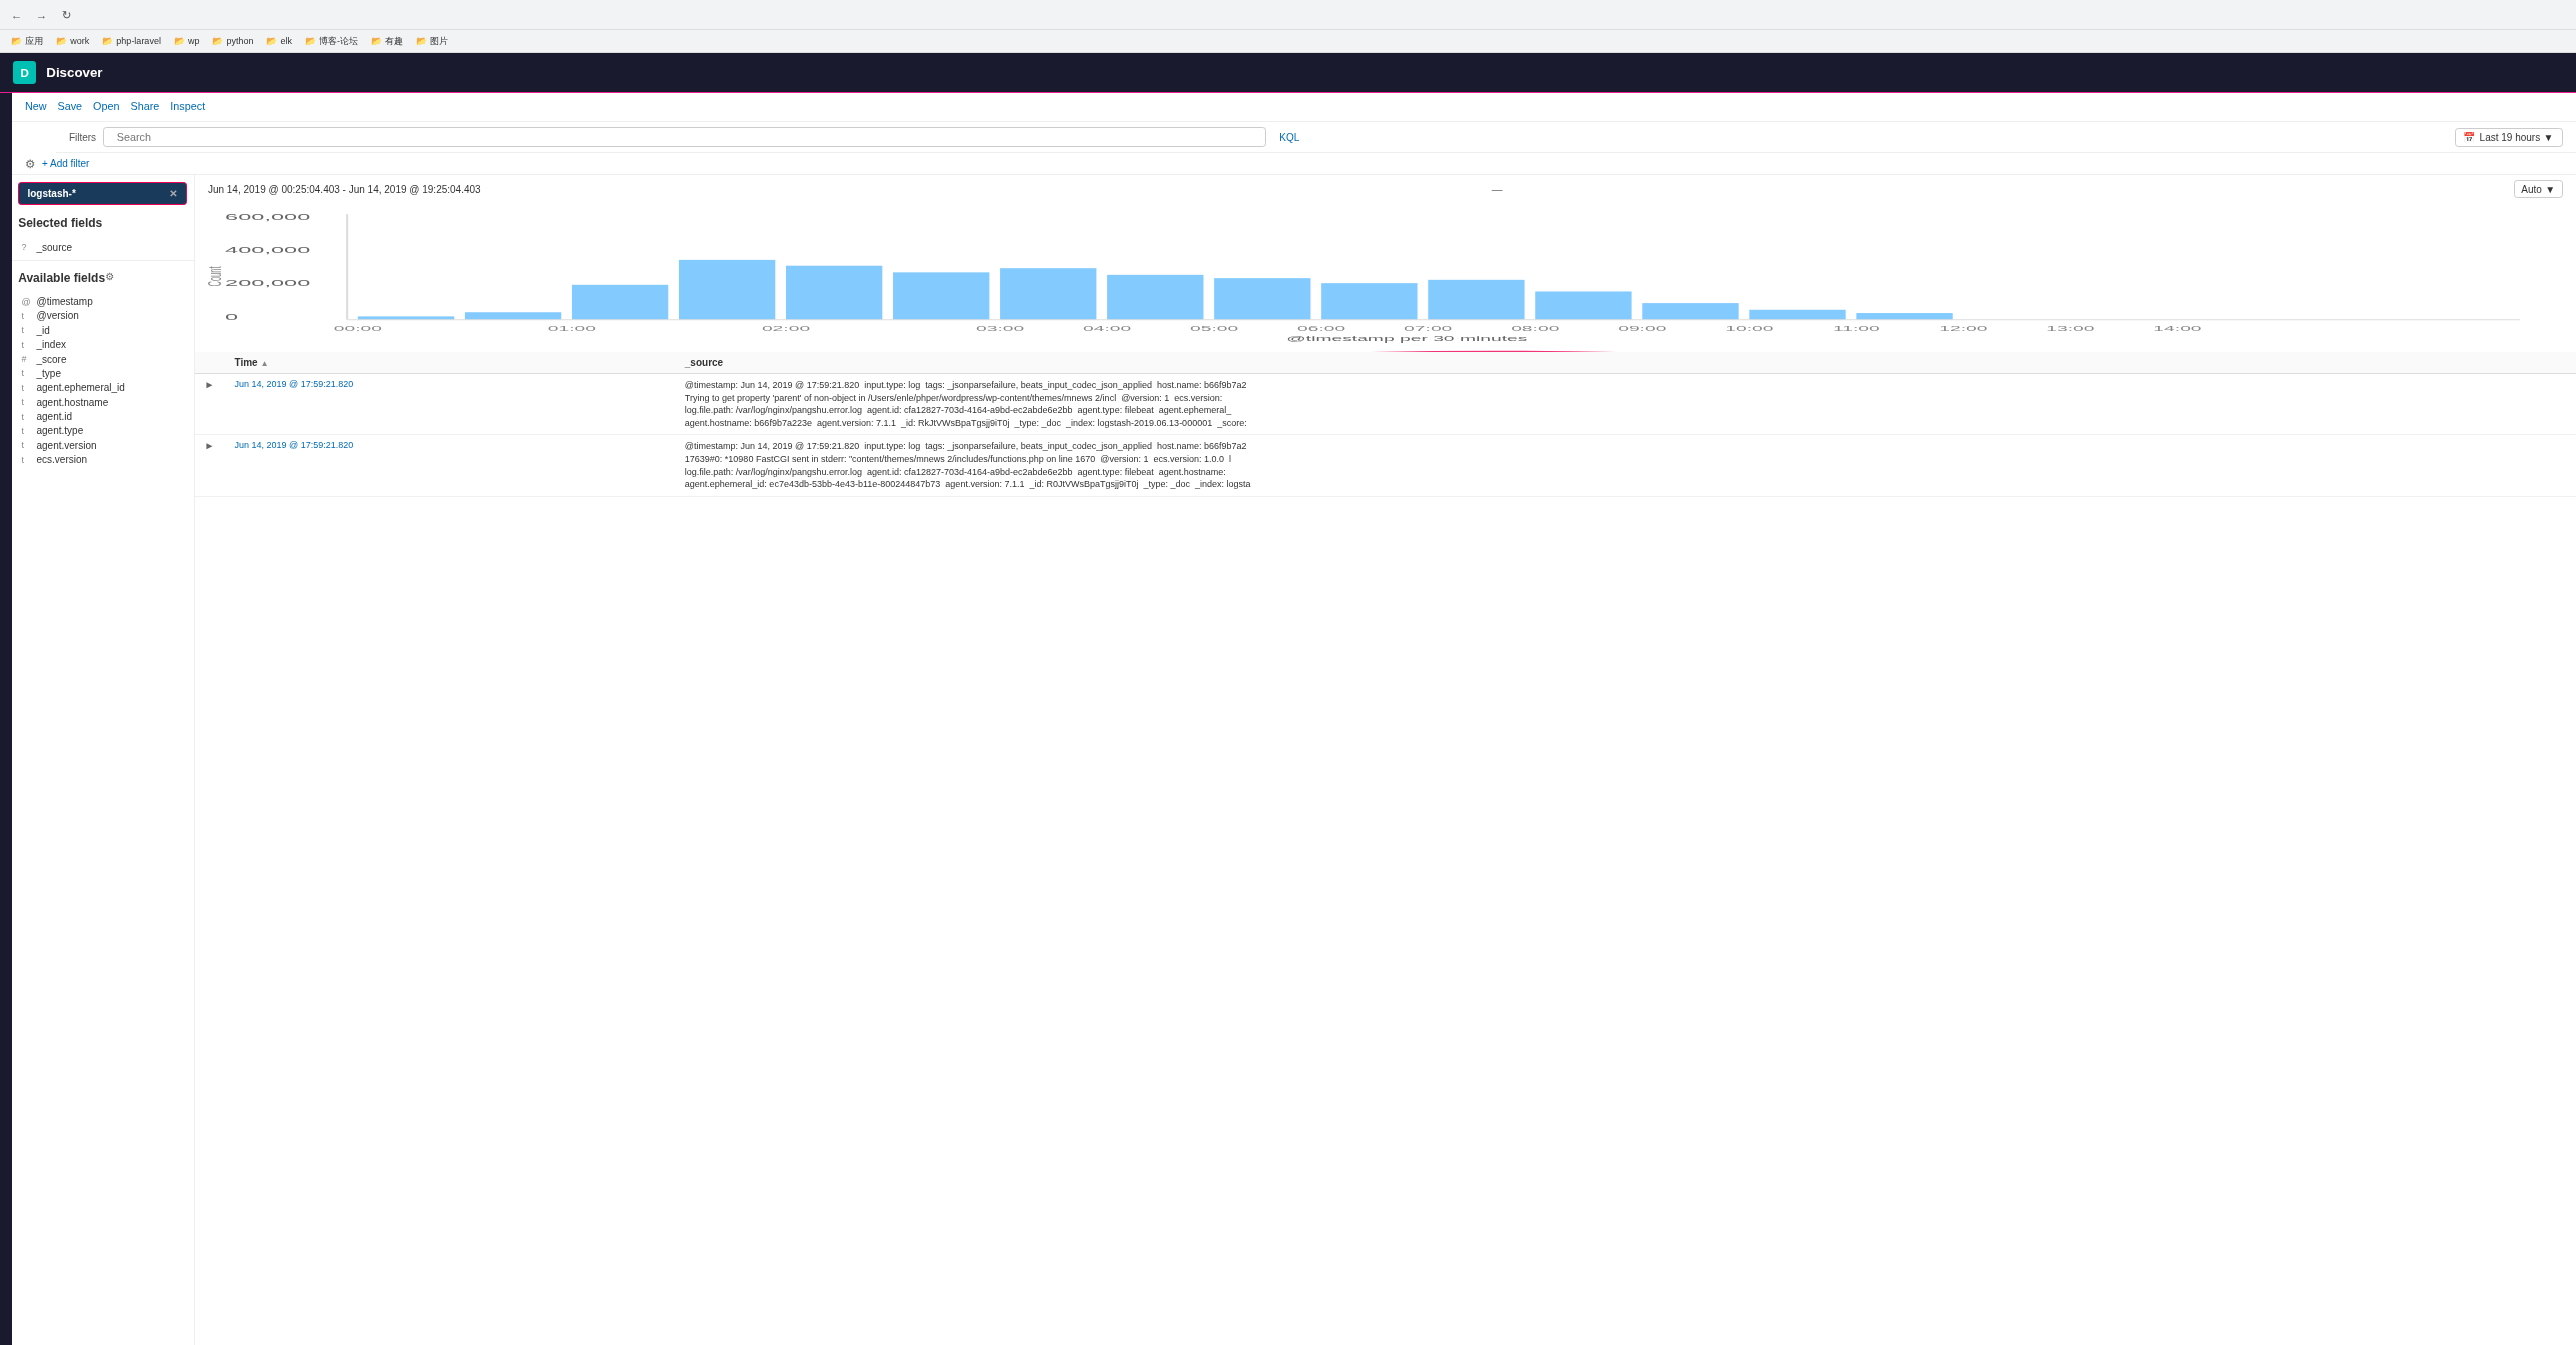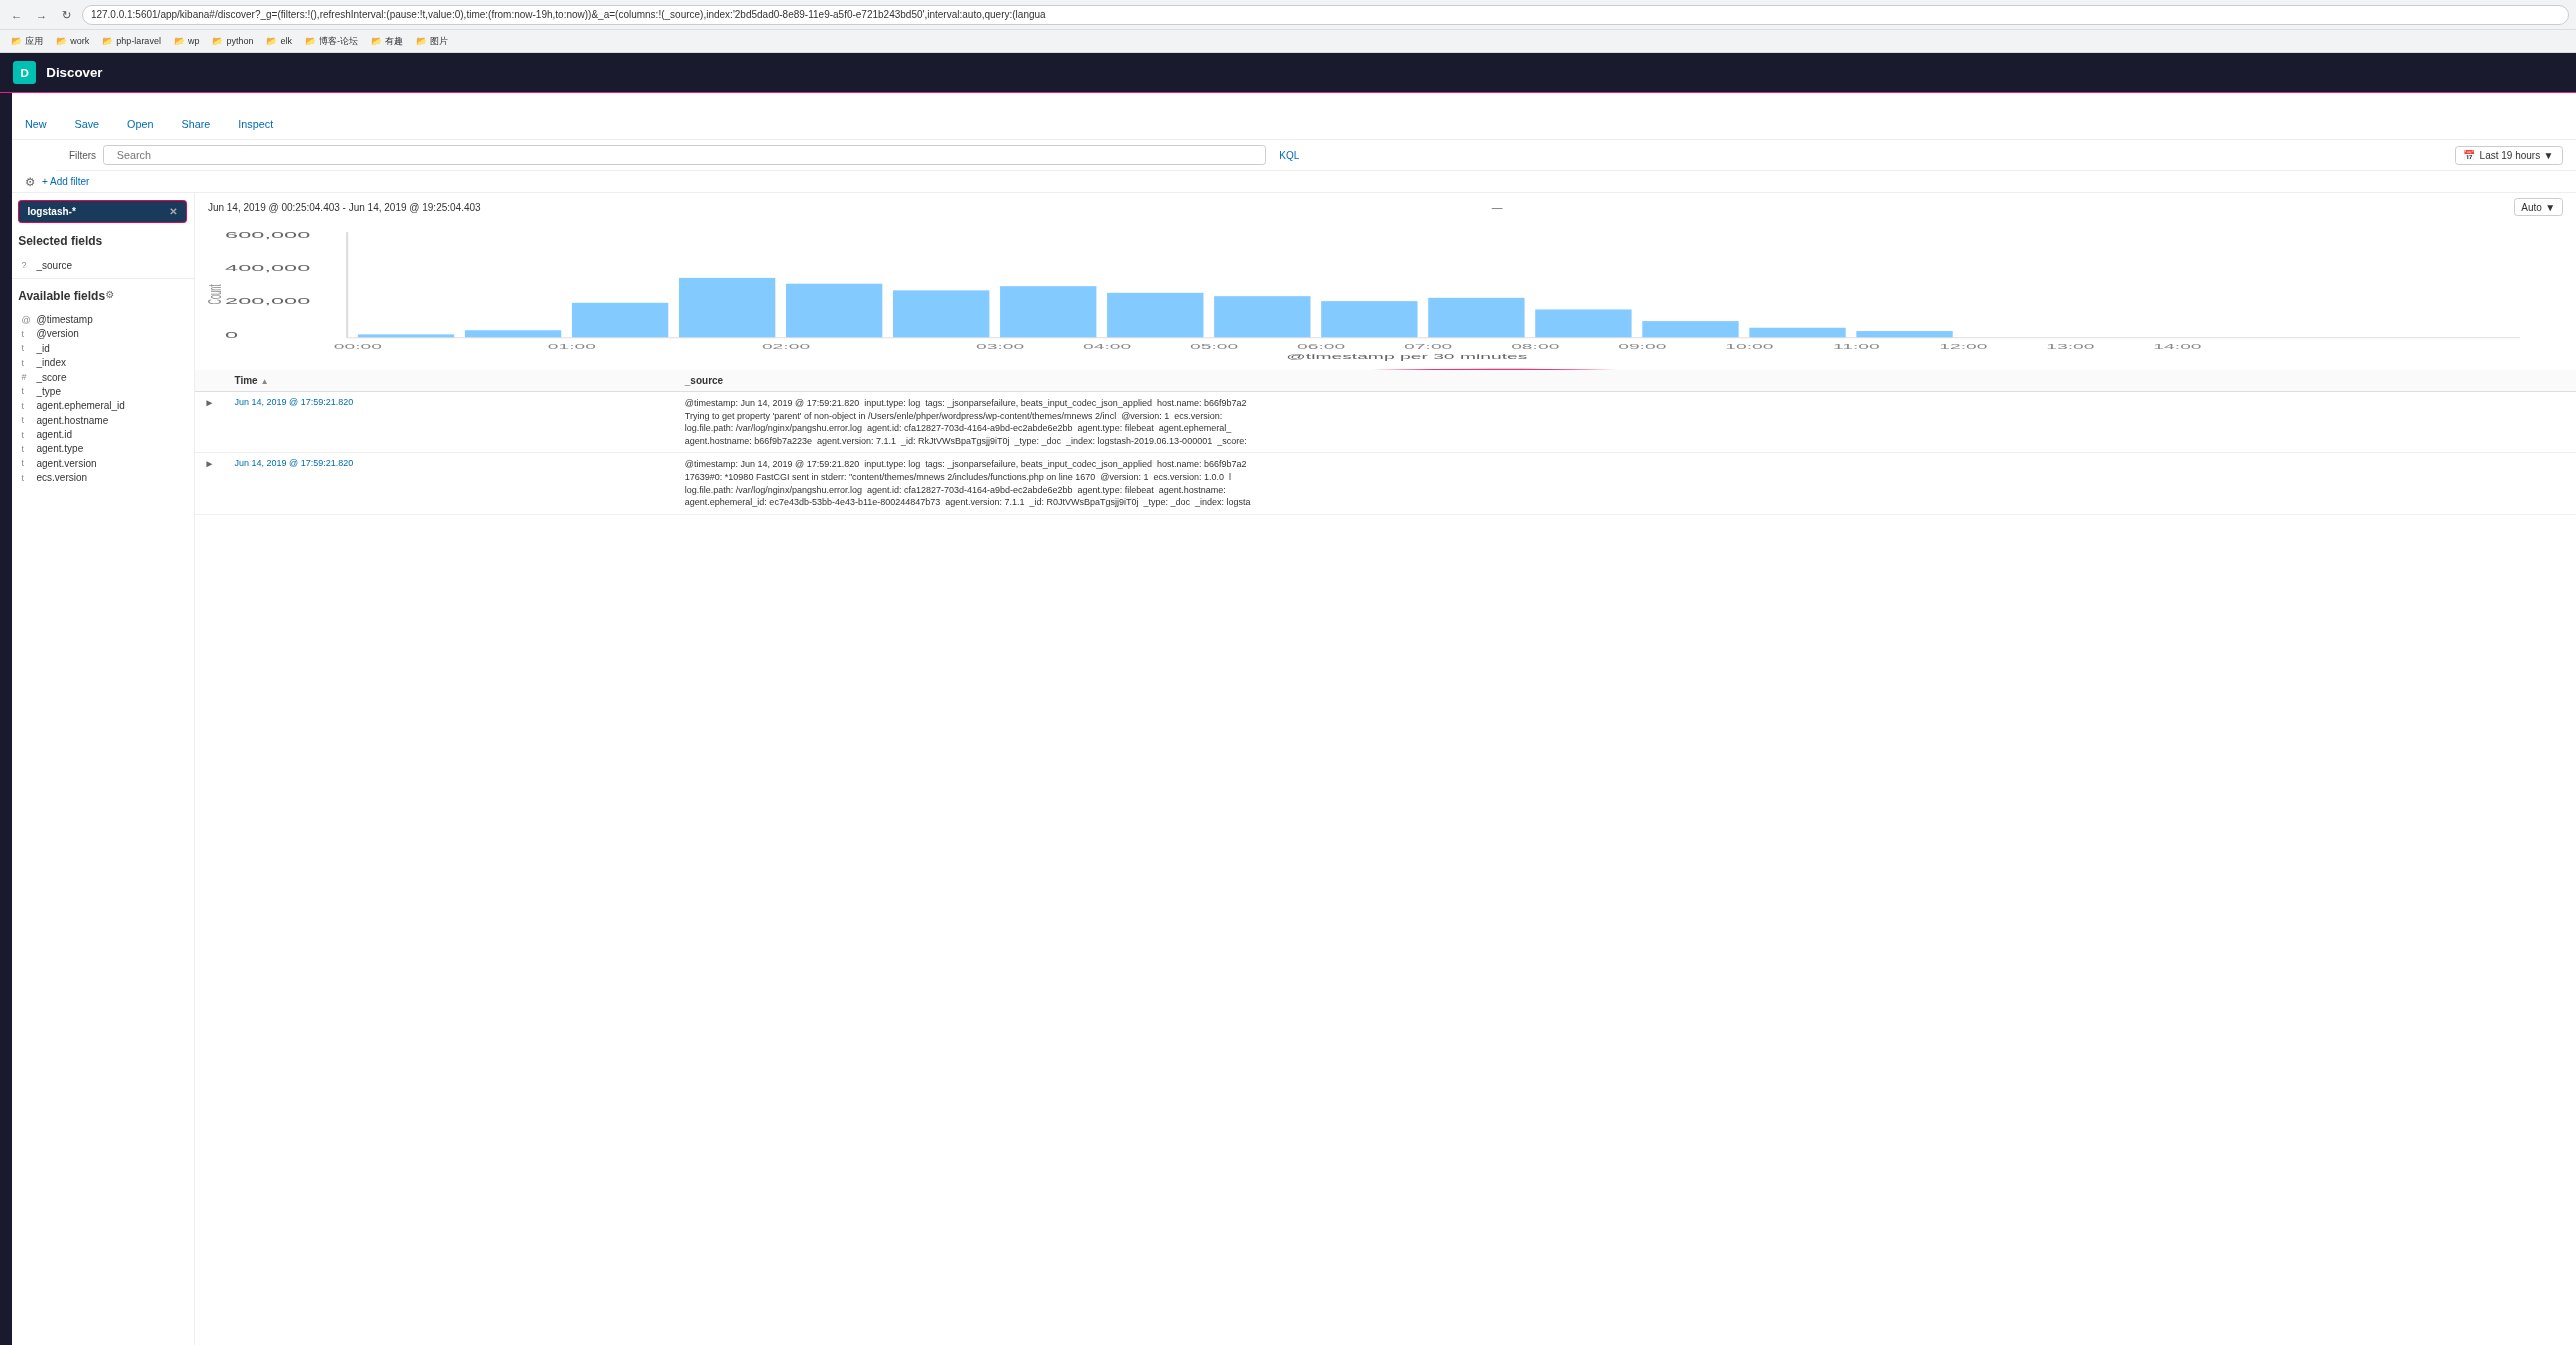--- a/index.html
+++ b/index.html
@@ -22,21 +22,21 @@
     .content-area { display: flex; flex: 1; overflow: hidden; }
 
     
     .left-nav { width: 11.6px; background: #1a1a2e; display: flex; flex-direction: column; align-items: center; padding-top: 6.6px; }
 
     
     .main-content { flex: 1; display: flex; flex-direction: column; overflow: hidden; background: #fff; }
 
     .top-bar { padding: 6.6px 13.3px 3.3px; border-bottom: 0.8px solid #eee; }
     .hits-count { font-size: 11.6px; font-weight: 600; color: #333; margin-bottom: 6.6px; }
-    .action-bar { display: flex; gap: 28px; align-items: flex-end; margin-bottom: 6.6px; margin-top: 18px; }
+    .action-bar { display: flex; gap: 11px; align-items: flex-end; margin-bottom: 6.6px; }
     .action-link { color: #006bb4; cursor: pointer; font-size: 10.8px; text-decoration: none; background: none; border: none; }
 
     .filter-bar { display: flex; align-items: center; gap: 6.6px; padding: 5px 13.3px; border-bottom: 0.8px solid #eee; background: #fff; margin-left: 44px; }
     .filters-label { font-size: 10px; color: #555; font-weight: 500; }
     .search-input { flex: 1; height: 20px; border: 0.8px solid #ccc; border-radius: 3.3px; padding: 0 13px; font-size: 10.8px; }
     .kql-btn { font-size: 10px; color: #006bb4; cursor: pointer; padding: 3.3px 6.6px; }
     .date-picker-btn { display: flex; align-items: center; gap: 3.3px; border: 0.8px solid #ccc; border-radius: 3.3px; padding: 3.3px 8.3px; cursor: pointer; font-size: 10px; color: #333; }
 
     .settings-row { display: flex; align-items: center; gap: 6.6px; padding: 3.3px 13.3px 3.3px; border-bottom: 0.8px solid #eee; }
     .gear-icon-sm { color: #666; cursor: pointer; font-size: 11.6px; }
@@ -85,21 +85,20 @@
     .divider { border: none; border-top: 0.8px solid #eee; margin: 1.7px 0; }
   </style>
 </head>
 <body>
 
 <div>
   <div class="browser-bar">
     <button class="browser-nav-btn">←</button>
     <button class="browser-nav-btn">→</button>
     <button class="browser-nav-btn">↻</button>
-    <input class="browser-url" readonly="" value="127.0.0.1:5601/app/kibana#/discover?_g=(filters:!(),refreshInterval:(pause:!t,value:0),time:(from:now-19h,to:now))&amp;_a=(columns:!(_source),index:'2bd5dad0-8e89-11e9-a5f0-e721b243bd50',interval:auto,query:(langua" style="">
   </div>
   <div class="bookmarks-bar">
     <span class="bookmark-item">
         <span class="folder-icon">📂</span>
         <span>应用</span>
       </span>
     <span class="bookmark-item">
         <span class="folder-icon">📂</span>
         <span>work</span>
       </span>

